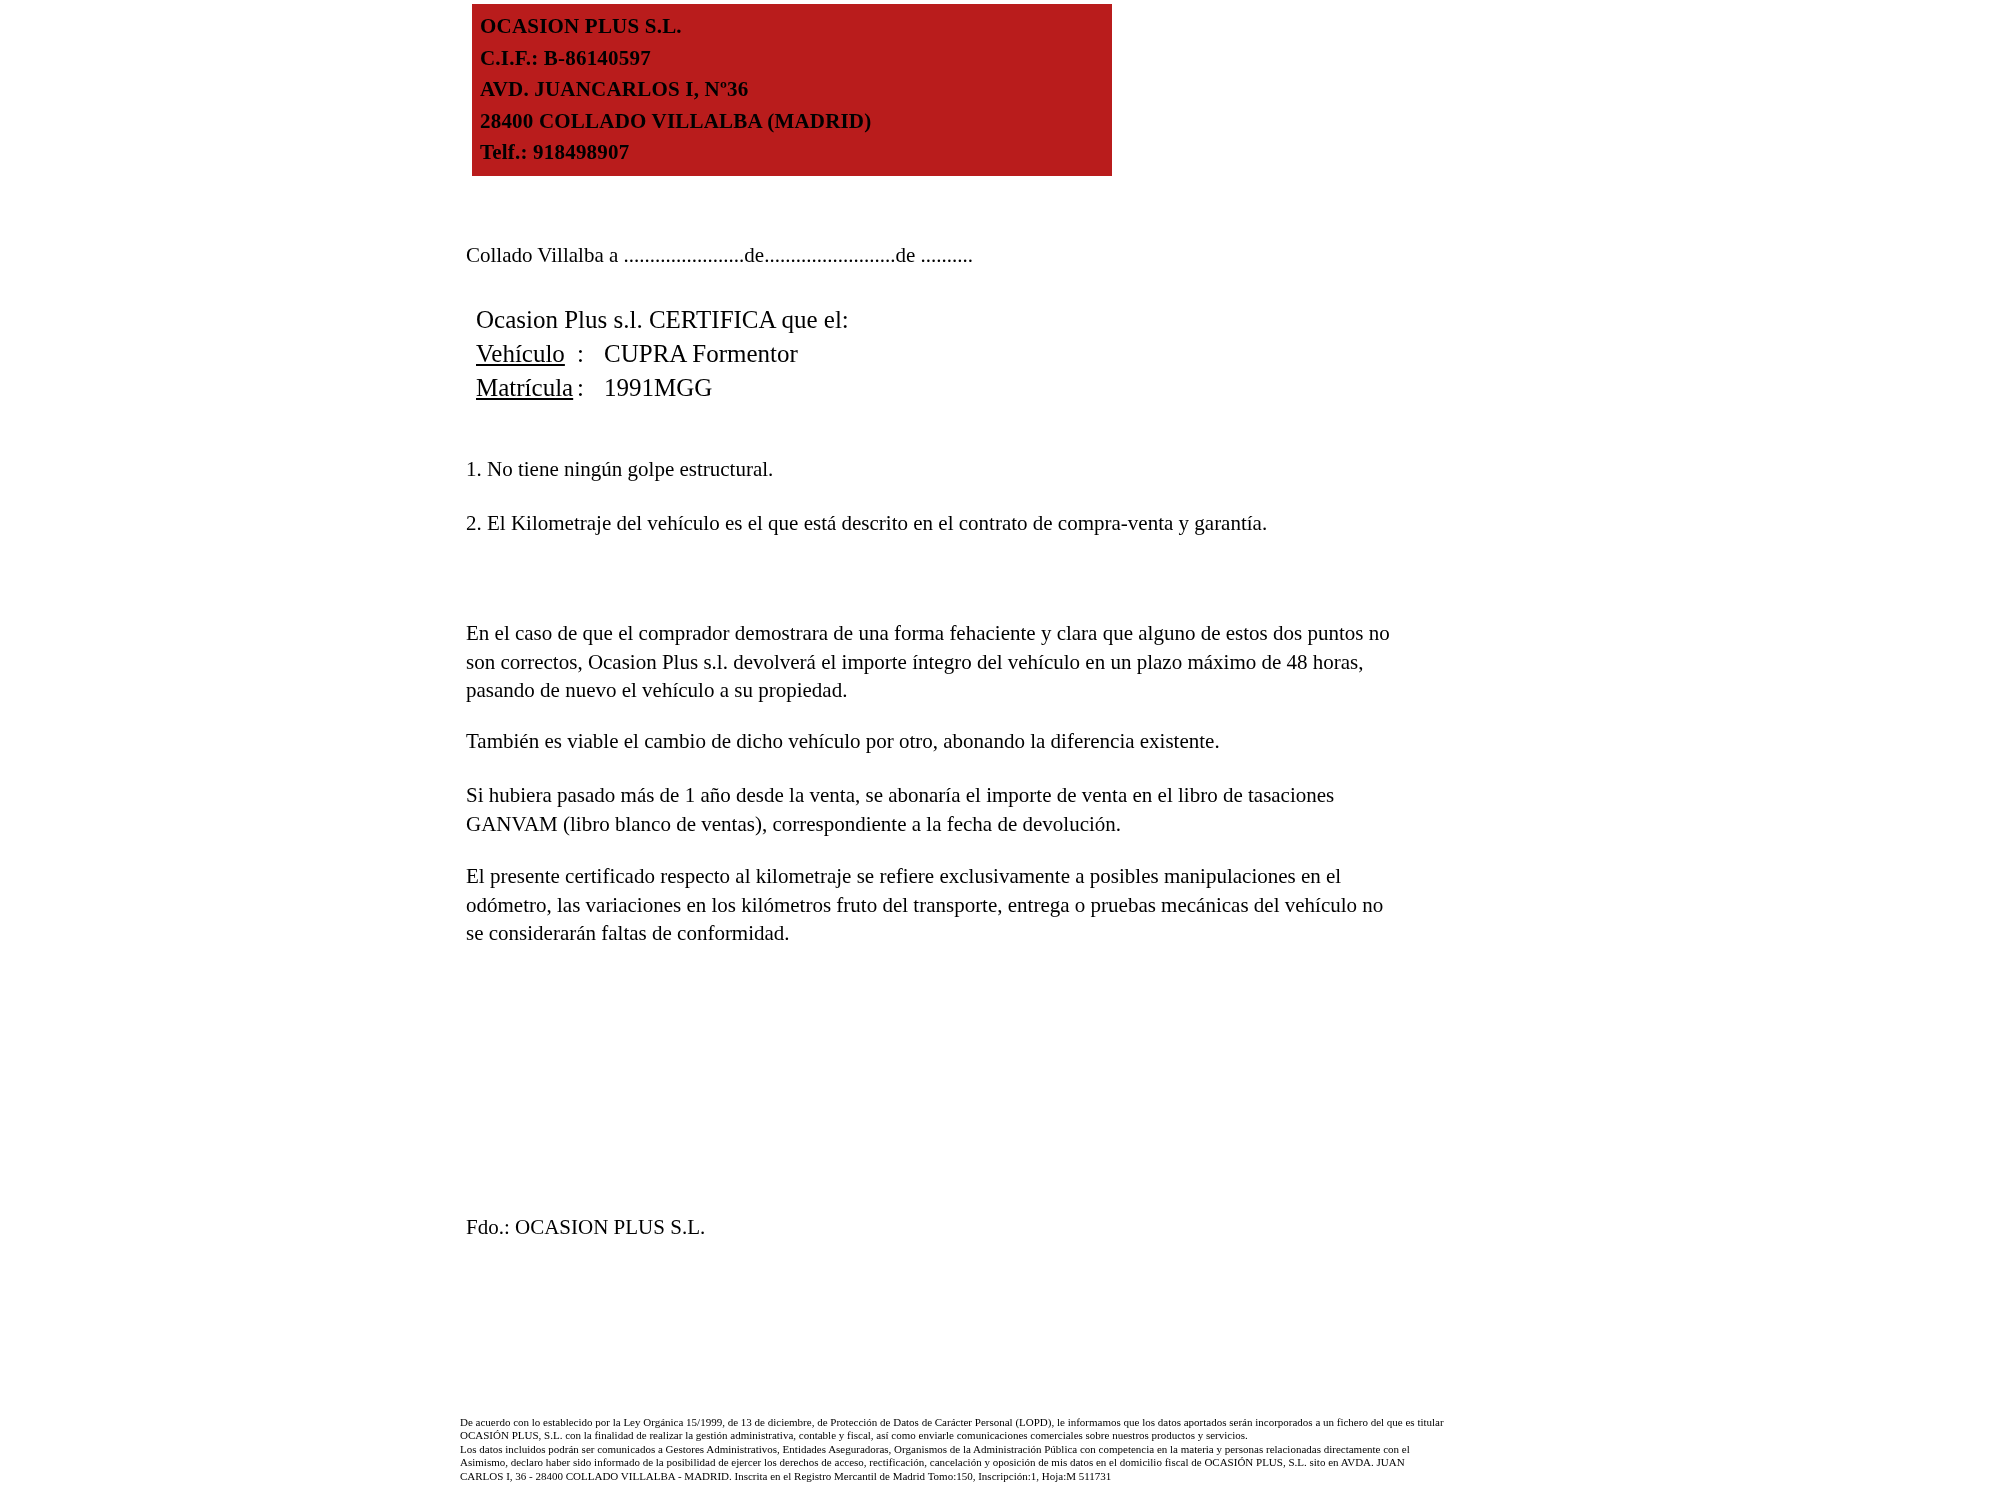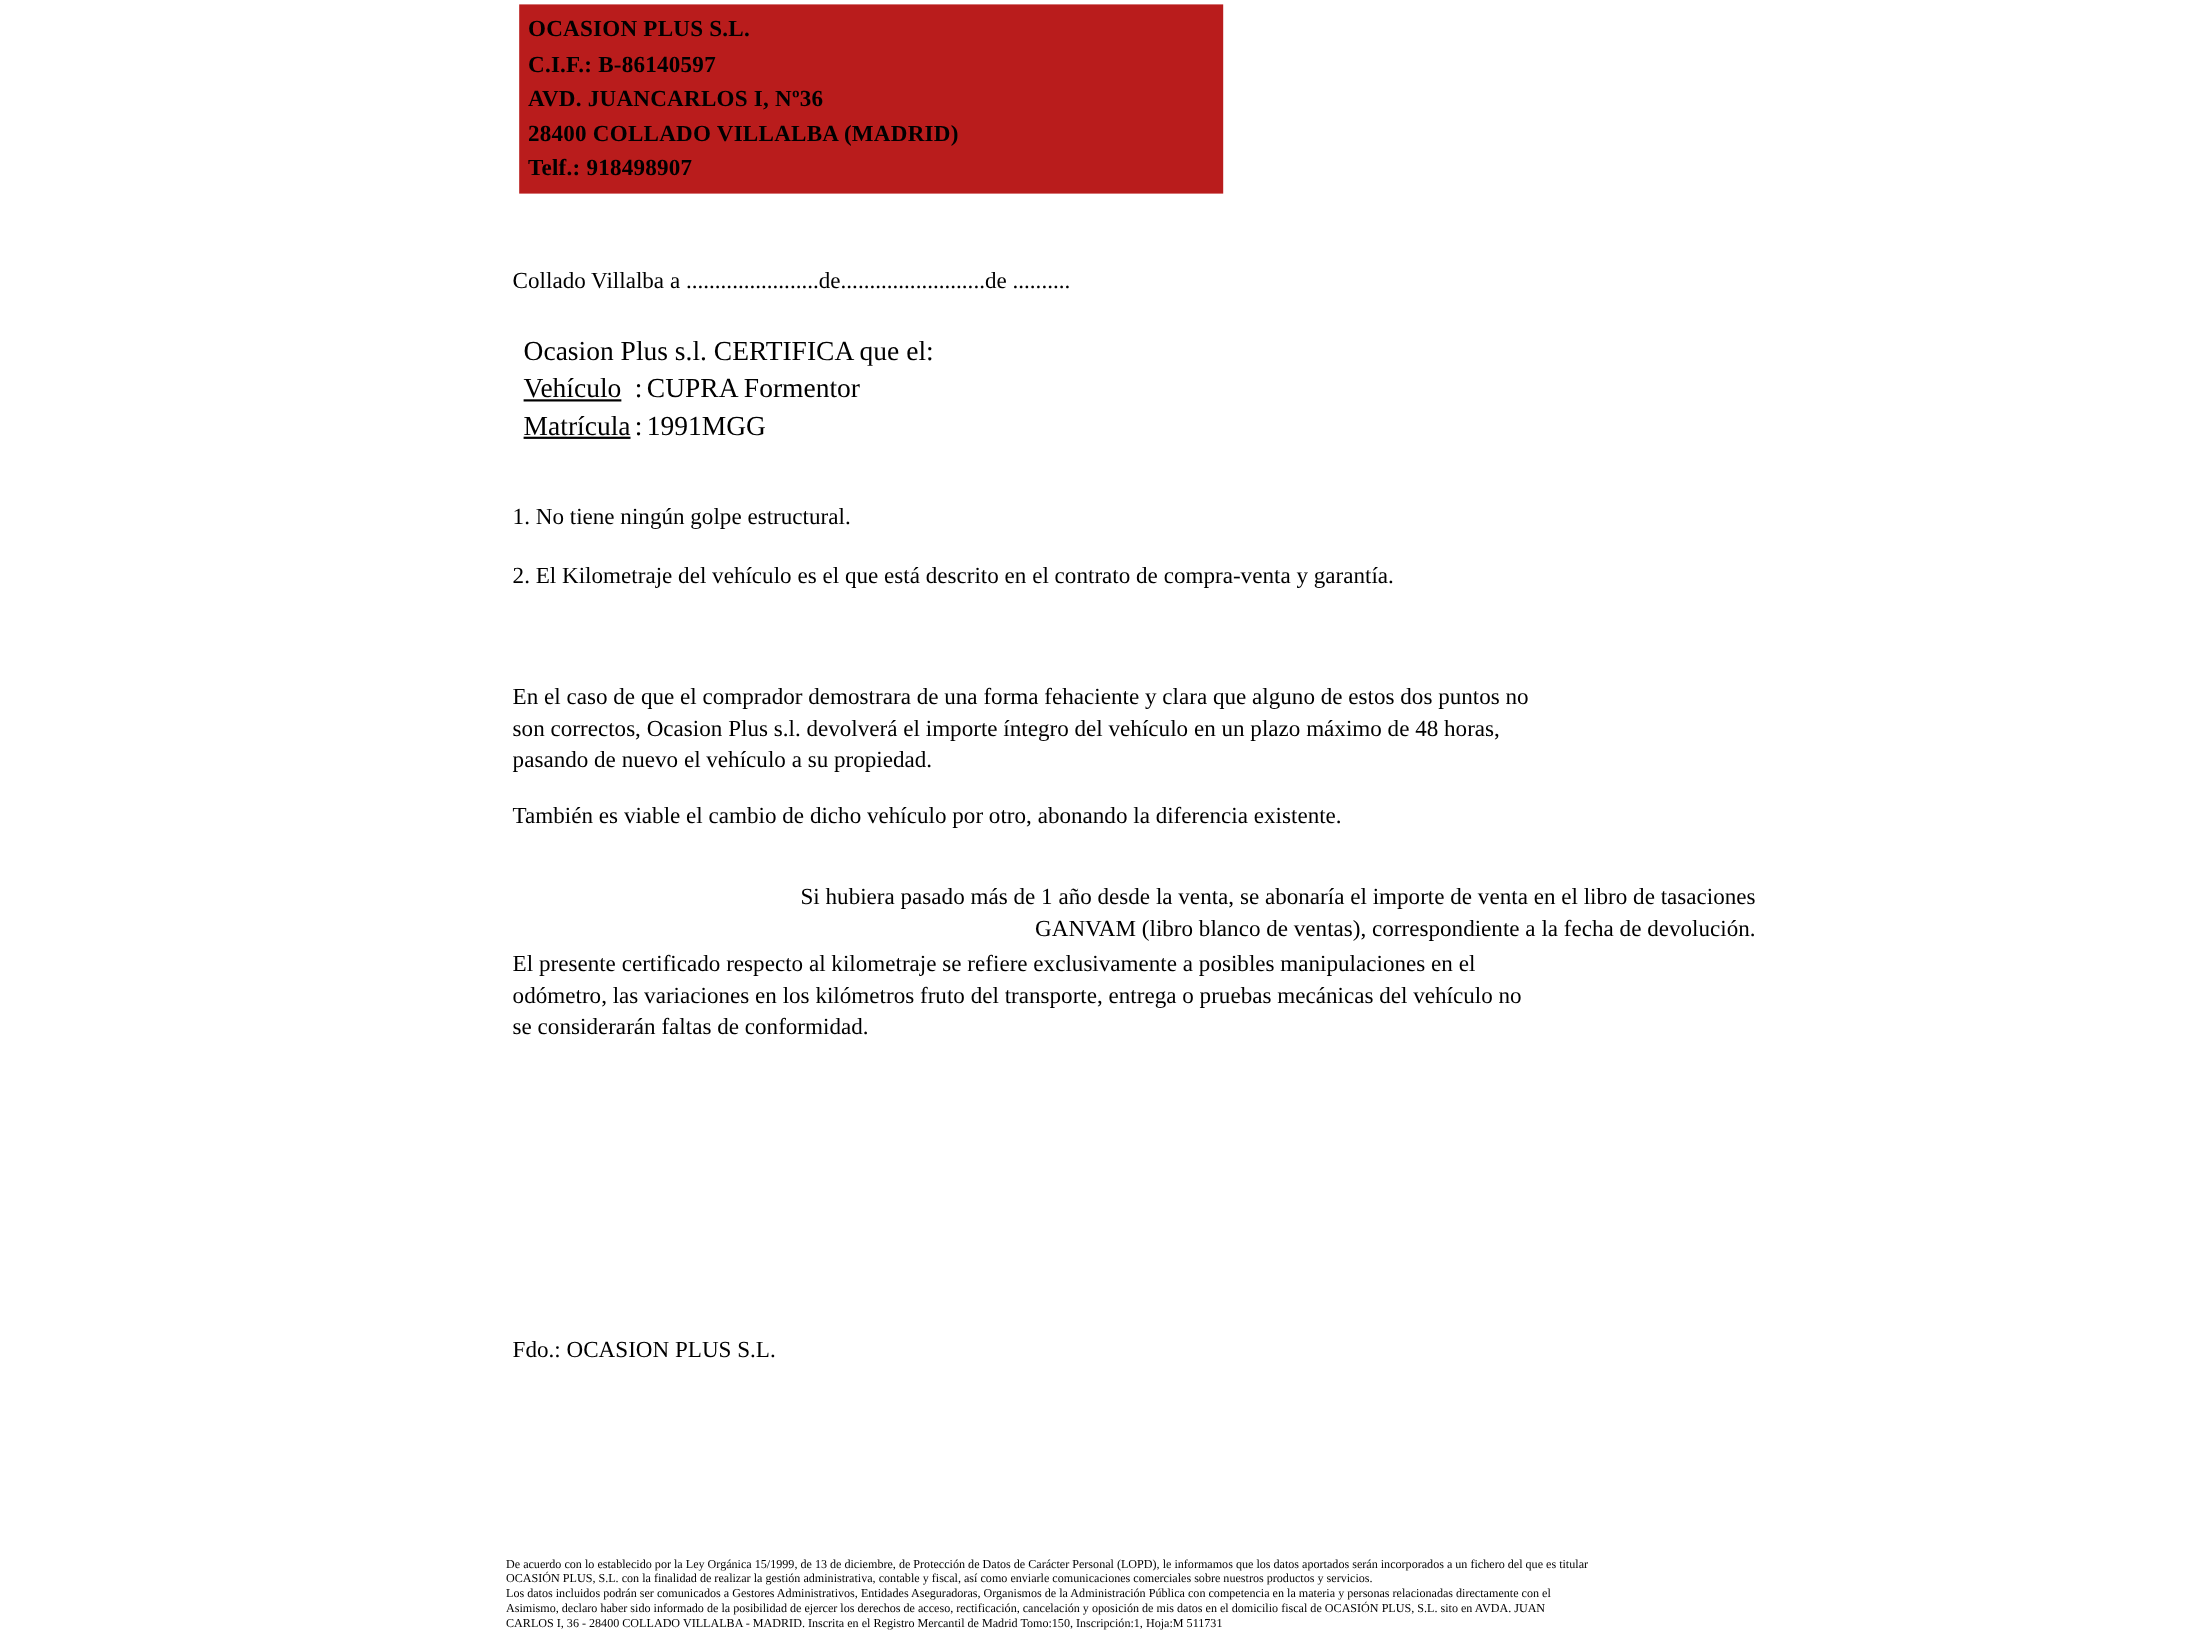--- a/index.html
+++ b/index.html
@@ -28,30 +28,30 @@
     width: 1078px;
     text-align: left;
     font-size: 21px;
     white-space: nowrap;
   }
 
   .certify { position: absolute; left: 10px; top: 303px; font-size: 25px; line-height: 34px; }
   .certify-row { display: flex; }
   .certify-label { display: inline-block; width: 84px; text-decoration: underline; }
   .certify-sep { display: inline-block; width: 24px; text-align: right; }
-  .certify-value { margin-left: 4px; }
+  .certify-value { margin-left: 20px; }
 
   .point { position: absolute; left: 0; font-size: 21px; white-space: pre-line; }
   .point-1 { top: 457px; }
   .point-2 { top: 511px; }
 
   .para { position: absolute; left: 0; width: 1130px; font-size: 21px; line-height: 28.5px; white-space: pre-line; }
   .para-refund   { top: 619px; }
   .para-exchange { top: 727px; }
-  .para-ganvam   { top: 801px; text-align: right; }
+  .para-ganvam   { top: 781px; }
   .para-odometer { top: 862px; }
 
   .signature { position: absolute; left: 0; top: 1215px; font-size: 21px; }
 
   .legal {
     position: absolute; left: -6px; top: 1416px;
     width: 1120px;
     font-size: 11px;
     line-height: 13.4px;
     white-space: nowrap;

